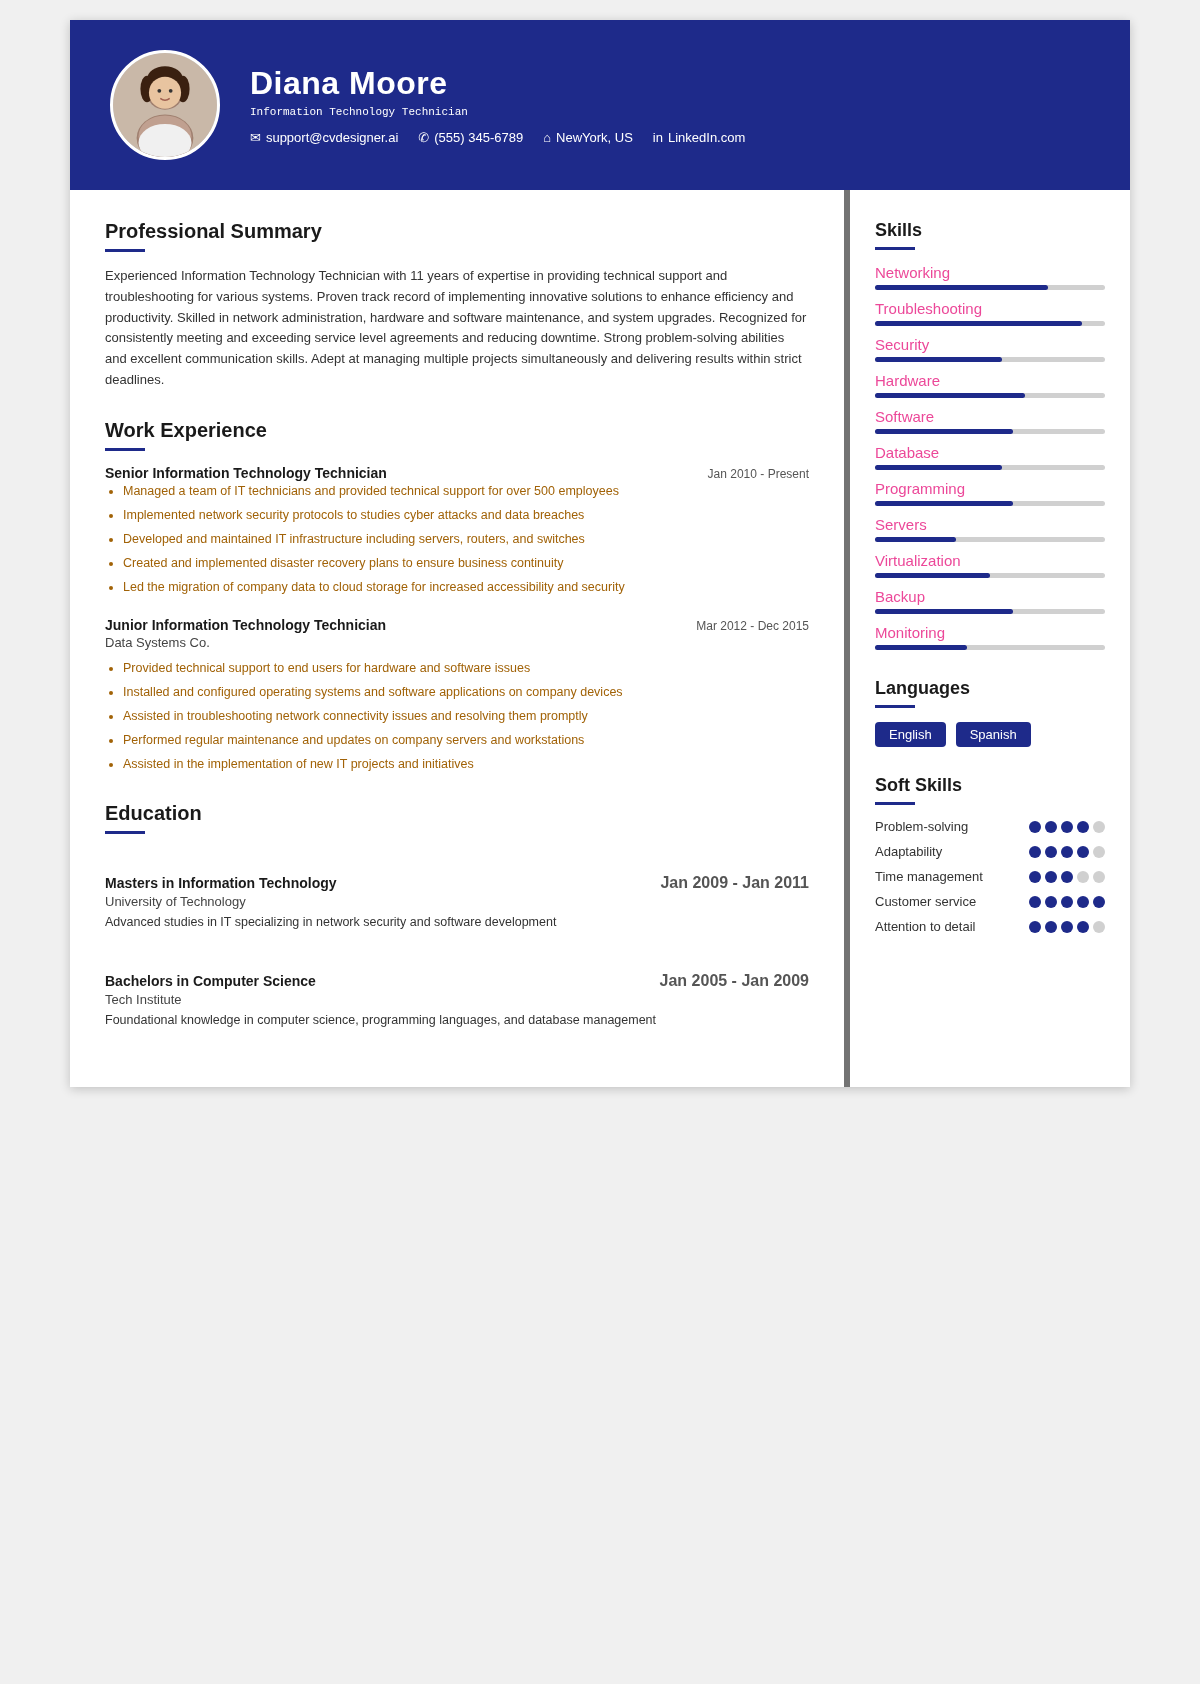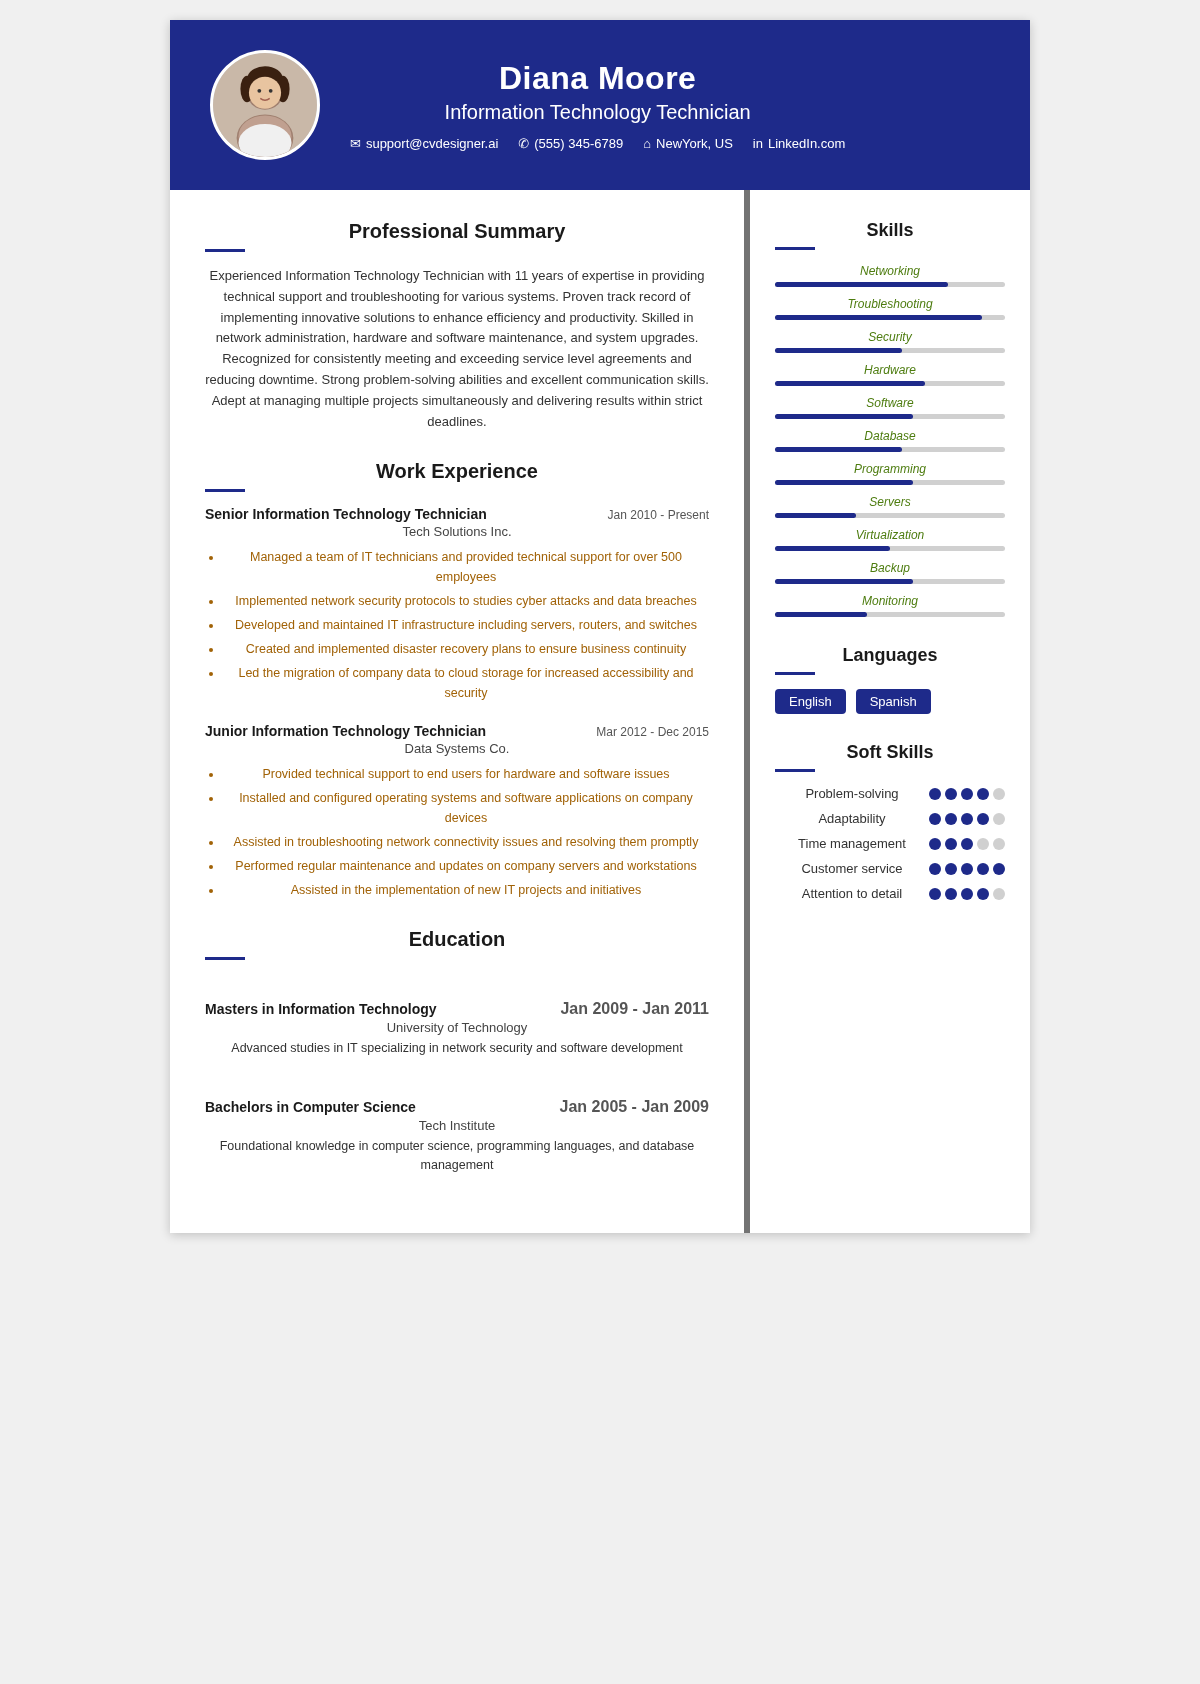--- a/index.html
+++ b/index.html
@@ -4,24 +4,23 @@
   <style>
     * { box-sizing: border-box; margin: 0; padding: 0; }
     body {
       font-family: Arial, sans-serif;
       background: #f0f0f0;
       display: flex;
       justify-content: center;
       padding: 20px;
     }
     .resume {
-      width: 860px;
+      width: 1060px;
       background: #fff;
       box-shadow: 0 2px 10px rgba(0,0,0,0.2);
-      text-align: center;
     }
     
     .header {
       background: #1e2a8a;
       color: #fff;
       padding: 30px 40px;
       display: flex;
       align-items: center;
       gap: 30px;
     }
@@ -40,23 +39,24 @@
     .avatar svg {
       width: 100%;
       height: 100%;
     }
     .header-info h1 {
       font-size: 32px;
       font-weight: 700;
       letter-spacing: 0.5px;
     }
     .header-info .title {
-      font-size: 20px;
+      font-size: 11px;
       margin-top: 4px;
       font-weight: 400;
+      font-family: Liberation Mono, monospace;
     }
     .header-contact {
       display: flex;
       gap: 20px;
       margin-top: 12px;
       font-size: 13px;
       flex-wrap: wrap;
     }
     .header-contact span {
       display: flex;
@@ -165,24 +165,23 @@
       font-size: 12.5px;
       color: #333;
       margin-top: 4px;
       line-height: 1.5;
     }
     
     .skill-item {
       margin-bottom: 10px;
     }
     .skill-name {
-      font-size: 12px;
-      color: #4d7c0f;
+      font-size: 15px;
+      color: #ec4899;
       margin-bottom: 4px;
-      font-style: italic;
     }
     .skill-bar-bg {
       height: 5px;
       background: #d0d0d0;
       border-radius: 3px;
       width: 100%;
     }
     .skill-bar-fill {
       height: 5px;
       background: #1e2a8a;
@@ -299,21 +298,20 @@
 
       <div class="section">
         <div class="section-title">Work Experience</div>
         <div class="section-divider"></div>
         <div id="jobs-container">
             <div class="job">
     <div class="job-header">
       <span class="job-title">Senior Information Technology Technician</span>
       <span class="job-date">Jan 2010 - Present</span>
     </div>
-    <div class="job-company">Tech Solutions Inc.</div>
     <ul class="job-bullets">
       <li>Managed a team of IT technicians and provided technical support for over 500 employees</li>
                 <li>Implemented network security protocols to studies cyber attacks and data breaches</li>
                 <li>Developed and maintained IT infrastructure including servers, routers, and switches</li>
                 <li>Created and implemented disaster recovery plans to ensure business continuity</li>
                 <li>Led the migration of company data to cloud storage for increased accessibility and security</li>
     </ul>
   </div>
             <div class="job">
     <div class="job-header">

